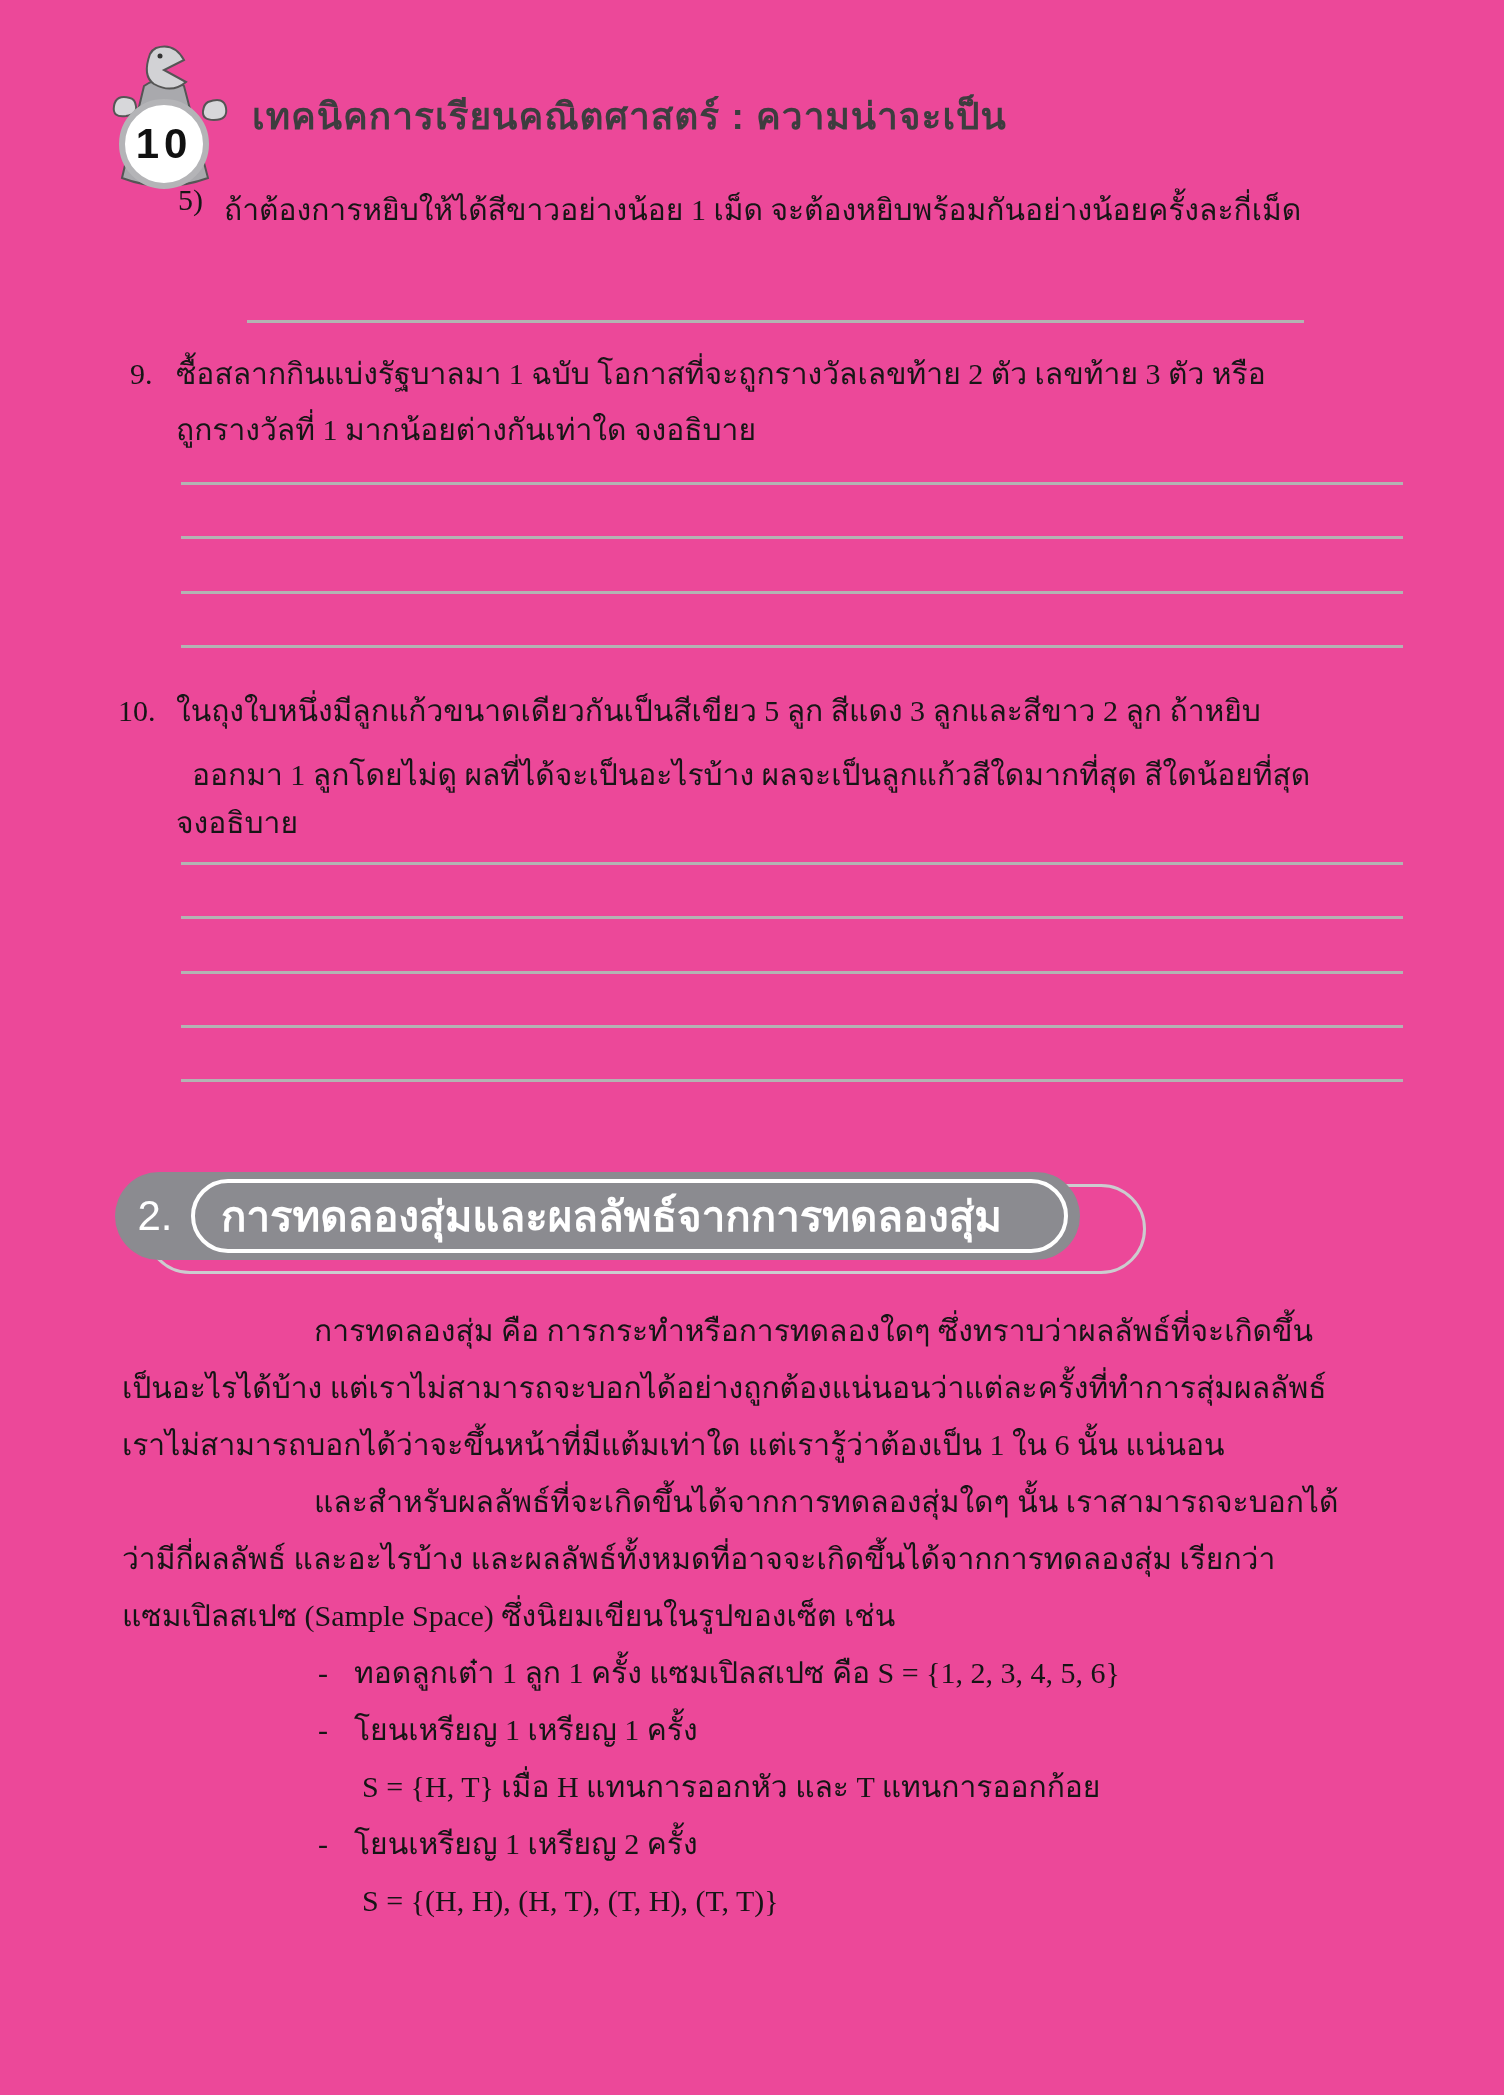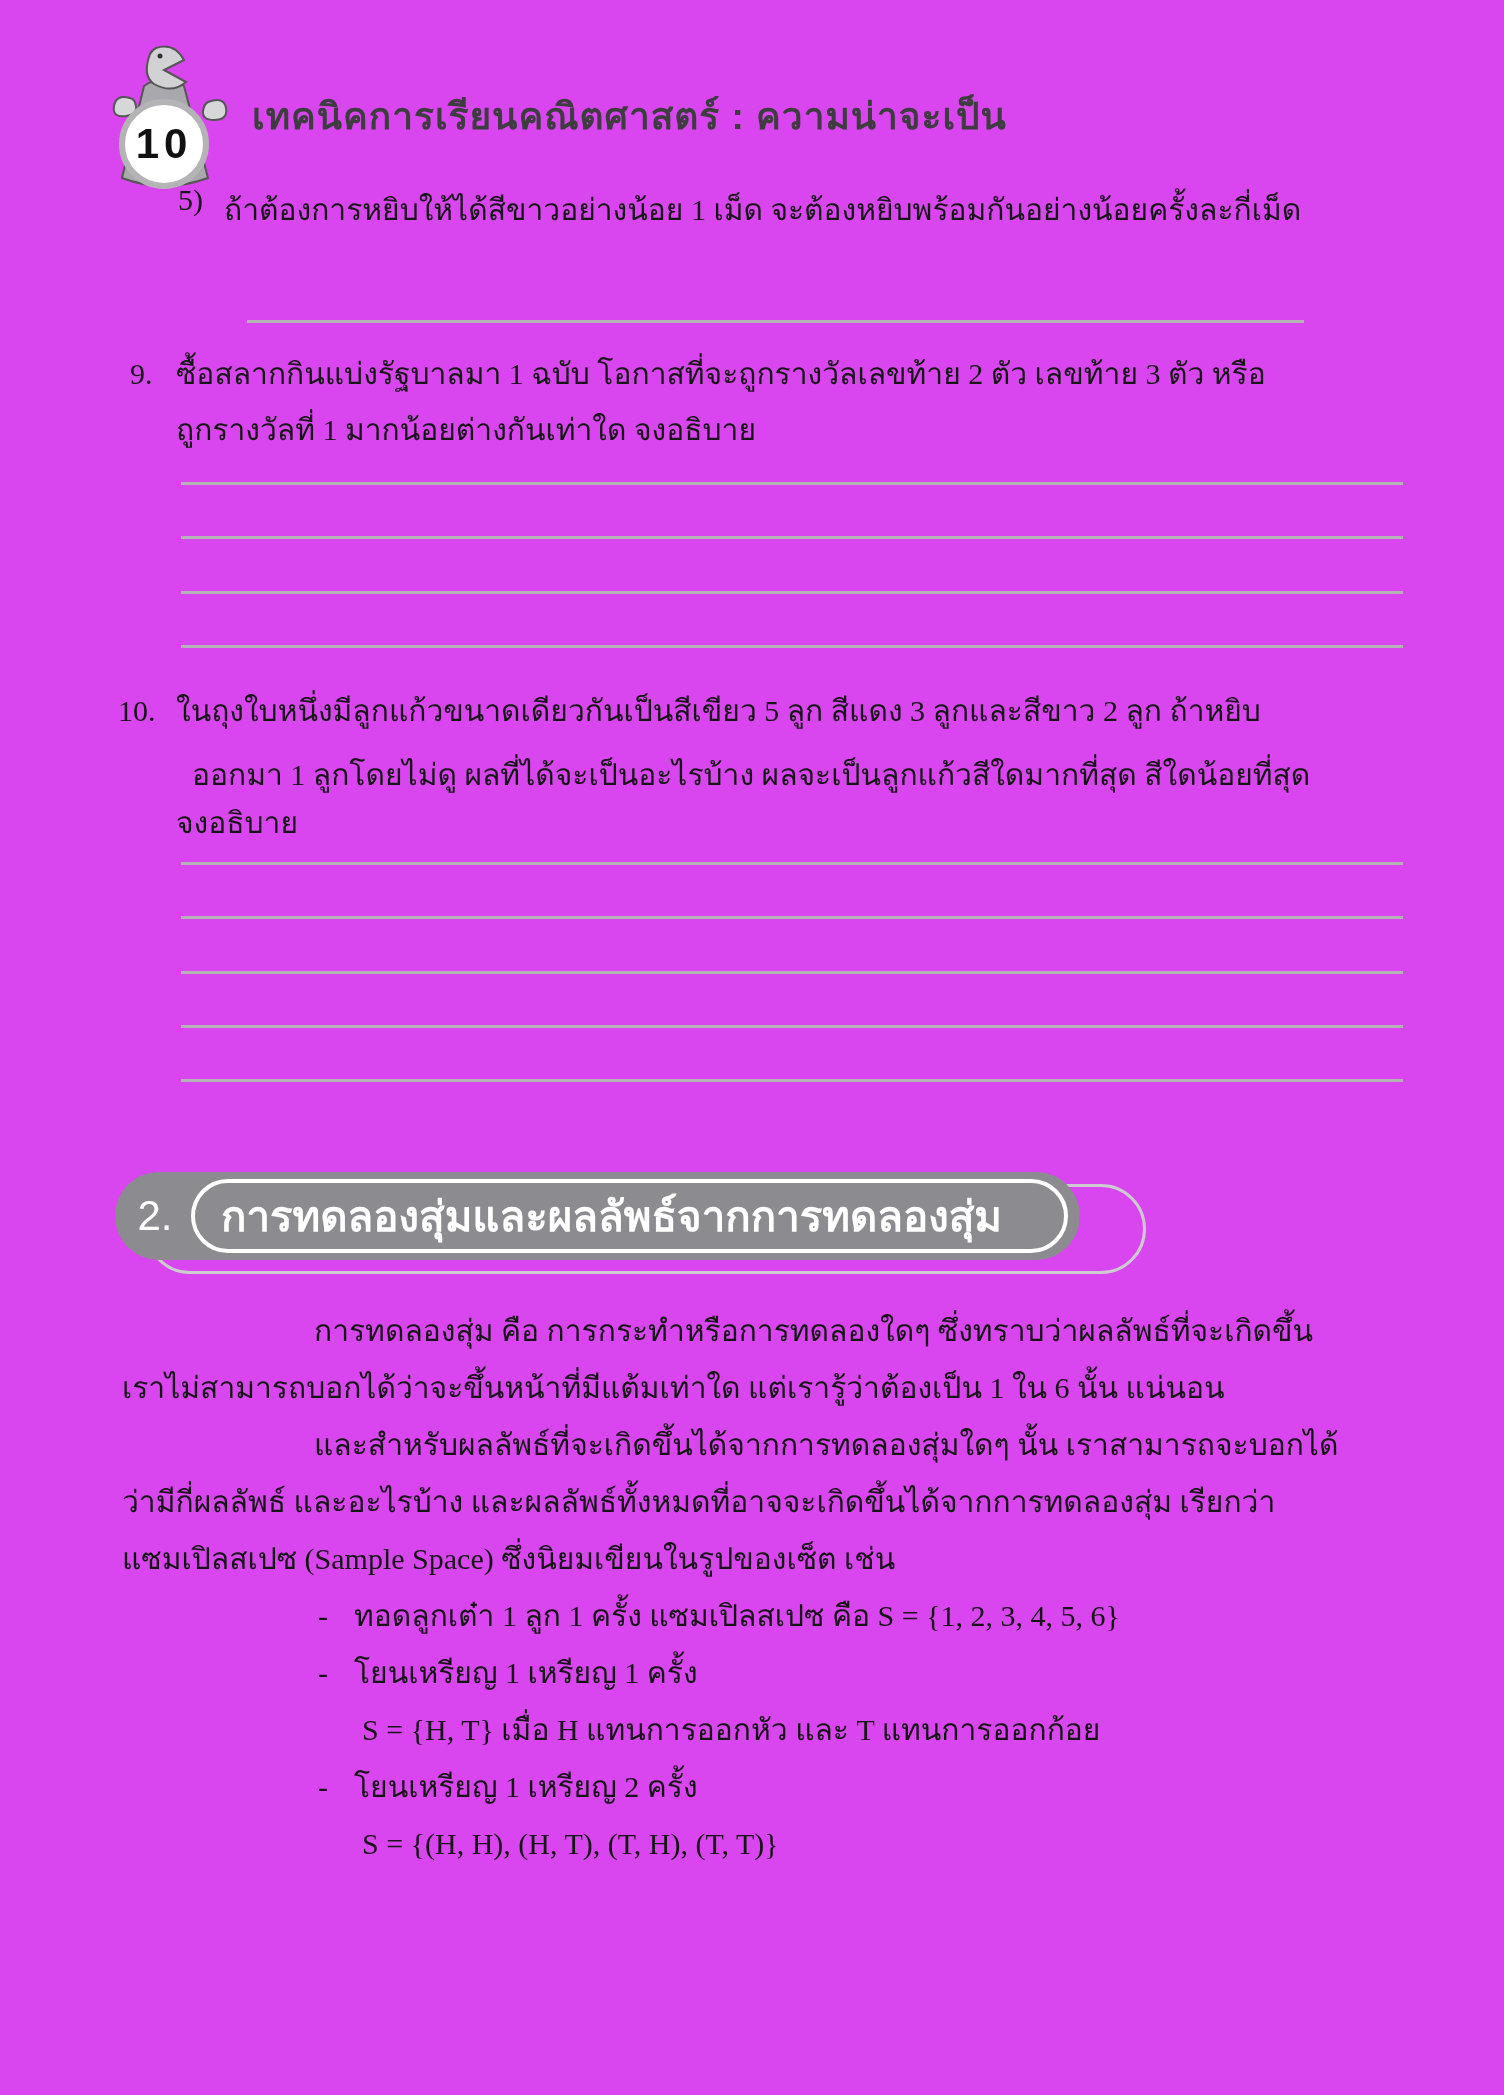--- a/index.html
+++ b/index.html
@@ -1,19 +1,19 @@
 <!DOCTYPE html>
 <html><head>
 <meta charset="utf-8">
 <style>
   html,body{margin:0;padding:0;background:#e8e8e8;}
   .page{
     position:relative;
     width:1504px;height:2095px;
-    background:#d946ef;
+    background:#ec4899;
     font-family:"Liberation Serif","DejaVu Serif",serif;
     color:#1a1a1a;
     overflow:hidden;
     margin:0 auto;
   }
   
   .mascot{position:absolute;left:92px;top:40px;width:150px;height:150px;}
   .mascot svg{position:absolute;left:0;top:0;}
   .page-badge{
     position:absolute;left:26px;top:74px;width:92px;height:60px;
@@ -117,20 +117,21 @@
 
   <div class="section-header">
     <div class="section-ghost"></div>
     <div class="section-bar"></div>
     <div class="section-number">2.</div>
     <div class="section-pill">การทดลองสุ่มและผลลัพธ์จากการทดลองสุ่ม</div>
   </div>
 
   <div class="body-text">
     <div class="row r-indent">การทดลองสุ่ม คือ การกระทำหรือการทดลองใดๆ ซึ่งทราบว่าผลลัพธ์ที่จะเกิดขึ้น</div>
+    <div class="row">เป็นอะไรได้บ้าง แต่เราไม่สามารถจะบอกได้อย่างถูกต้องแน่นอนว่าแต่ละครั้งที่ทำการสุ่มผลลัพธ์</div>
     <div class="row">เราไม่สามารถบอกได้ว่าจะขึ้นหน้าที่มีแต้มเท่าใด แต่เรารู้ว่าต้องเป็น 1 ใน 6 นั้น แน่นอน</div>
     <div class="row r-indent">และสำหรับผลลัพธ์ที่จะเกิดขึ้นได้จากการทดลองสุ่มใดๆ นั้น เราสามารถจะบอกได้</div>
     <div class="row">ว่ามีกี่ผลลัพธ์ และอะไรบ้าง และผลลัพธ์ทั้งหมดที่อาจจะเกิดขึ้นได้จากการทดลองสุ่ม เรียกว่า</div>
     <div class="row">แซมเปิลสเปซ (Sample Space) ซึ่งนิยมเขียนในรูปของเซ็ต เช่น</div>
     <div class="row r-bullet"><span class="dash">-</span><span>ทอดลูกเต๋า 1 ลูก 1 ครั้ง แซมเปิลสเปซ คือ S = {1, 2, 3, 4, 5, 6}</span></div>
     <div class="row r-bullet"><span class="dash">-</span><span>โยนเหรียญ 1 เหรียญ 1 ครั้ง</span></div>
     <div class="row r-sub">S = {H, T} เมื่อ H แทนการออกหัว และ T แทนการออกก้อย</div>
     <div class="row r-bullet"><span class="dash">-</span><span>โยนเหรียญ 1 เหรียญ 2 ครั้ง</span></div>
     <div class="row r-sub">S = {(H, H), (H, T), (T, H), (T, T)}</div>
   </div>

